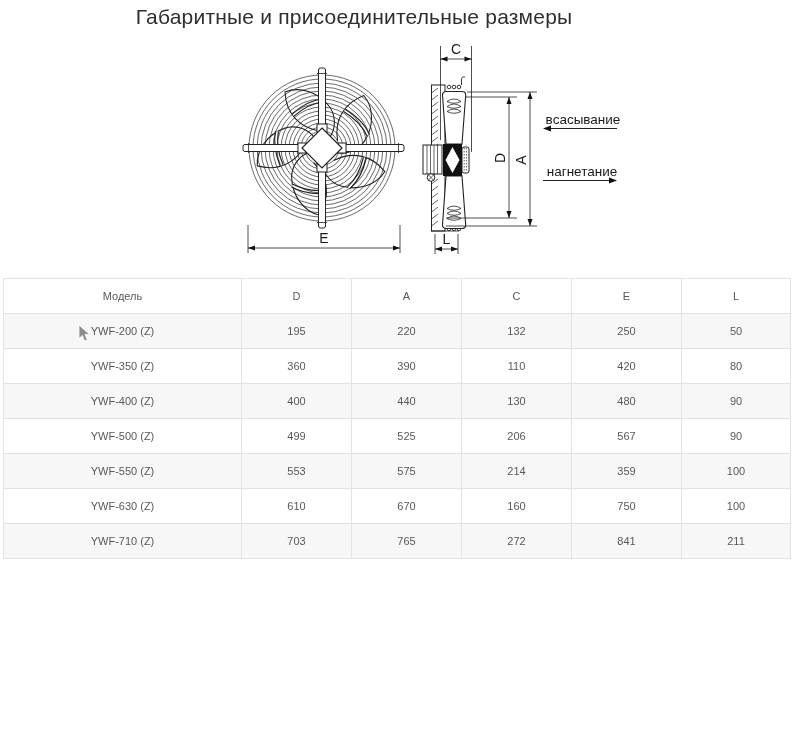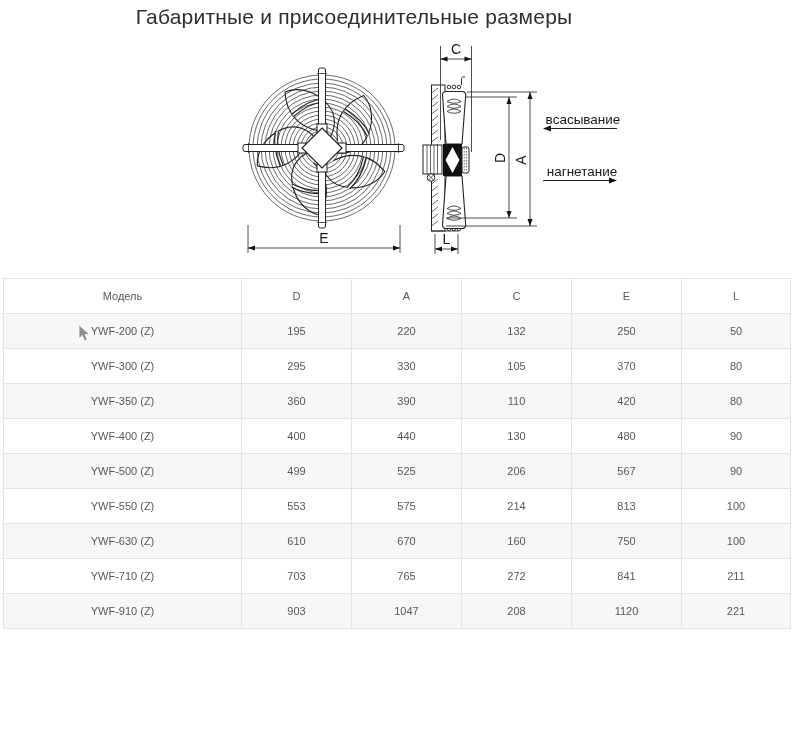--- a/index.html
+++ b/index.html
@@ -235,28 +235,20 @@
   <tbody id="table-body">
       <tr>
         <td>YWF-200 (Z)</td>
         <td>195</td>
         <td>220</td>
         <td>132</td>
         <td>250</td>
         <td>50</td>
       </tr>
       <tr>
-        <td>YWF-300 (Z)</td>
-        <td>295</td>
-        <td>330</td>
-        <td>105</td>
-        <td>370</td>
-        <td>80</td>
-      </tr>
-      <tr>
         <td>YWF-350 (Z)</td>
         <td>360</td>
         <td>390</td>
         <td>110</td>
         <td>420</td>
         <td>80</td>
       </tr>
       <tr>
         <td>YWF-400 (Z)</td>
         <td>400</td>
@@ -271,45 +263,37 @@
         <td>525</td>
         <td>206</td>
         <td>567</td>
         <td>90</td>
       </tr>
       <tr>
         <td>YWF-550 (Z)</td>
         <td>553</td>
         <td>575</td>
         <td>214</td>
-        <td>813</td>
+        <td>359</td>
         <td>100</td>
       </tr>
       <tr>
         <td>YWF-630 (Z)</td>
         <td>610</td>
         <td>670</td>
         <td>160</td>
         <td>750</td>
         <td>100</td>
       </tr>
       <tr>
         <td>YWF-710 (Z)</td>
         <td>703</td>
         <td>765</td>
         <td>272</td>
         <td>841</td>
         <td>211</td>
       </tr>
-      <tr>
-        <td>YWF-910 (Z)</td>
-        <td>903</td>
-        <td>1047</td>
-        <td>208</td>
-        <td>1120</td>
-        <td>221</td>
-      </tr>
     </tbody>
 </table>
 
 <svg class="cursor" viewBox="0 0 14 18">
   <path d="M1 1 L1 14.5 L4.3 11.5 L6.6 17 L9.3 15.8 L7 10.4 L11.5 10.4 Z" fill="#8d8d8d" stroke="#fdfdfd" stroke-width="0.8"></path>
 </svg>
 
 </body></html>

